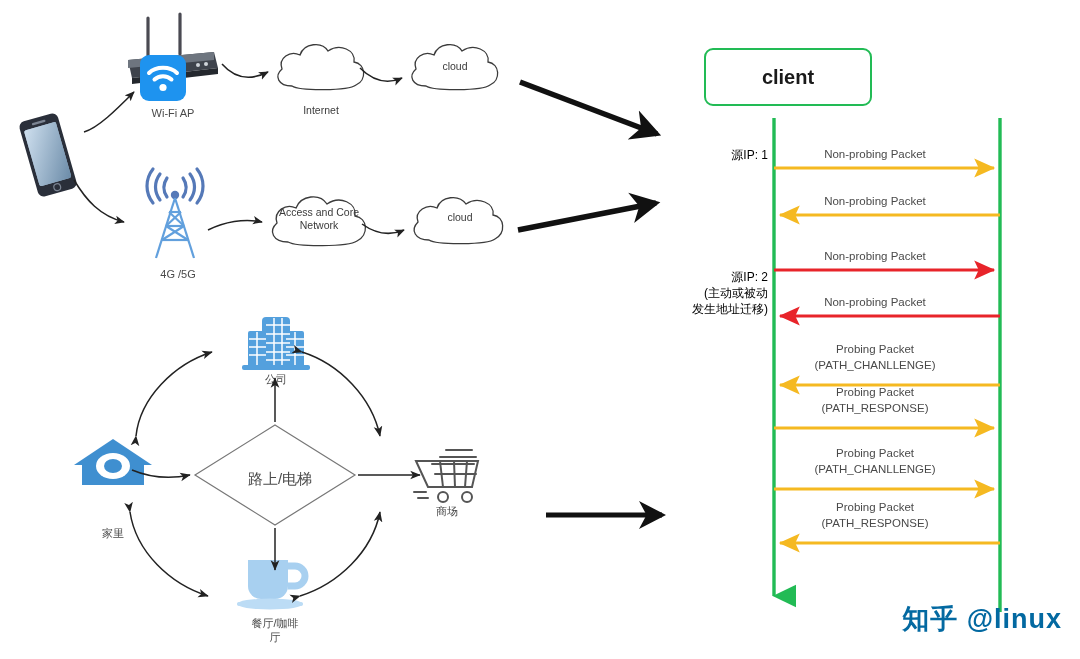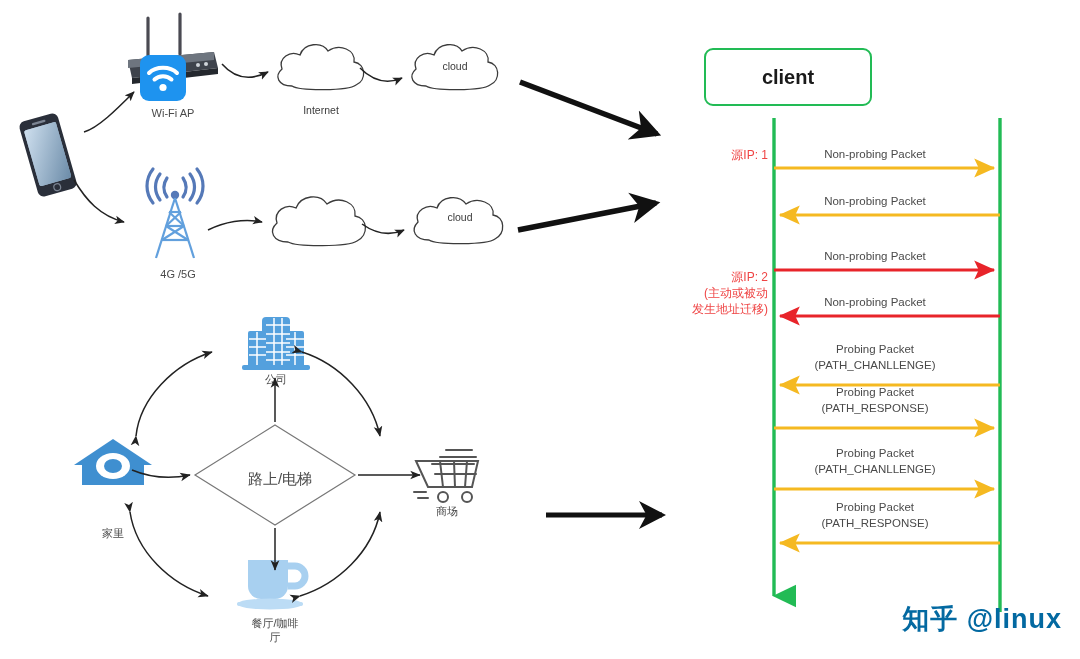--- a/index.html
+++ b/index.html
@@ -27,21 +27,21 @@
   .seq-box{
     position:absolute;background:#ffffff;
     border:2px solid #22bb55;border-radius:9px;
   }
   .msg{
     position:absolute;font-size:11.5px;color:#4a4a4a;
     text-align:center;line-height:1.35;white-space:pre-line;
     width:206px;
   }
   .iplabel{
-    position:absolute;font-size:12px;color:#ef4444;
+    position:absolute;font-size:12px;color:#000000;
     text-align:right;line-height:1.35;white-space:pre-line;
   }
   .watermark{
     position:absolute;right:18px;bottom:22px;
     font-size:27px;color:#0369a1;font-weight:bold;
     letter-spacing:1px;user-select:none;
   }
   .cloudtxt{
     position:absolute;font-size:10.5px;color:#3b3b3b;
     text-align:center;line-height:1.2;white-space:pre-line;
@@ -144,20 +144,22 @@
     <div class="lbl" style="left:130px;top:268px;width:96px;">4G /5G</div>
 
     <svg class="abs" style="left:206px;top:212px;" width="72" height="34">
       <path d="M2,18 C18,10 38,6 56,10" stroke="#222" stroke-width="1.5" fill="none" marker-end="url(#thinArr)"></path>
     </svg>
 
     <svg class="abs" style="left:264px;top:188px;" width="110" height="66">
       <path d="M24,54 C9,54 4,43 13,35 C9,23 22,15 32,20 C37,7 56,5 63,16
                C76,7 93,15 91,28 C104,30 105,47 93,53 C84,59 33,59 24,54 Z" fill="#fff" stroke="#3b3b3b" stroke-width="1.3"></path>
     </svg>
+    <div class="cloudtxt" style="left:259px;top:206px;">Access and Core
+Network</div>
 
     <svg class="abs" style="left:360px;top:216px;" width="58" height="28">
       <path d="M2,8 C16,18 30,20 44,14" stroke="#222" stroke-width="1.5" fill="none" marker-end="url(#thinArr)"></path>
     </svg>
 
     <svg class="abs" style="left:406px;top:188px;" width="106" height="64">
       <path d="M23,52 C9,52 4,42 12,34 C8,23 21,15 31,20 C35,8 53,6 60,16
                C72,8 89,15 87,27 C99,29 100,45 89,51 C81,57 31,57 23,52 Z" fill="#fff" stroke="#3b3b3b" stroke-width="1.3"></path>
     </svg>
     <div class="cloudtxt" style="left:400px;top:211px;">cloud</div>

